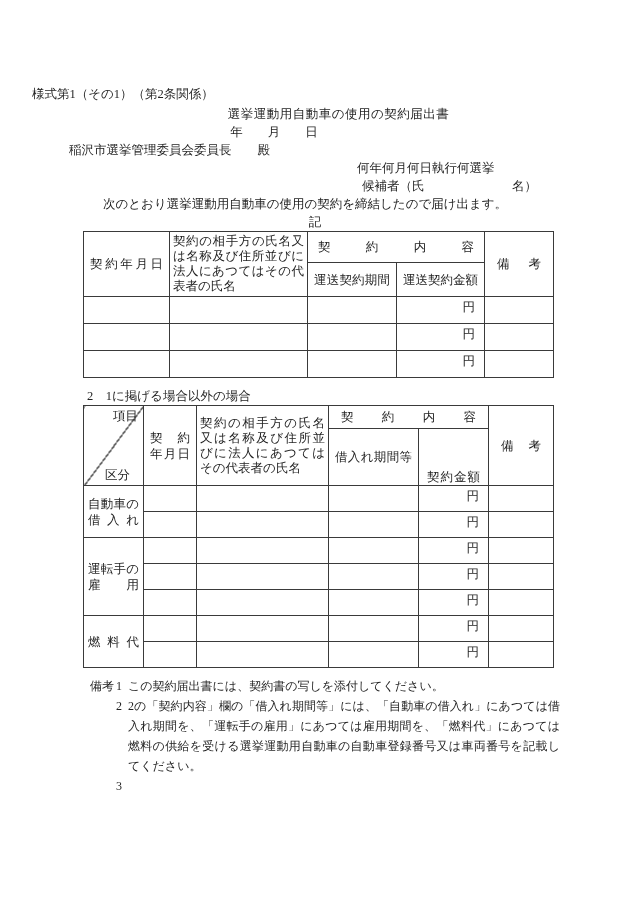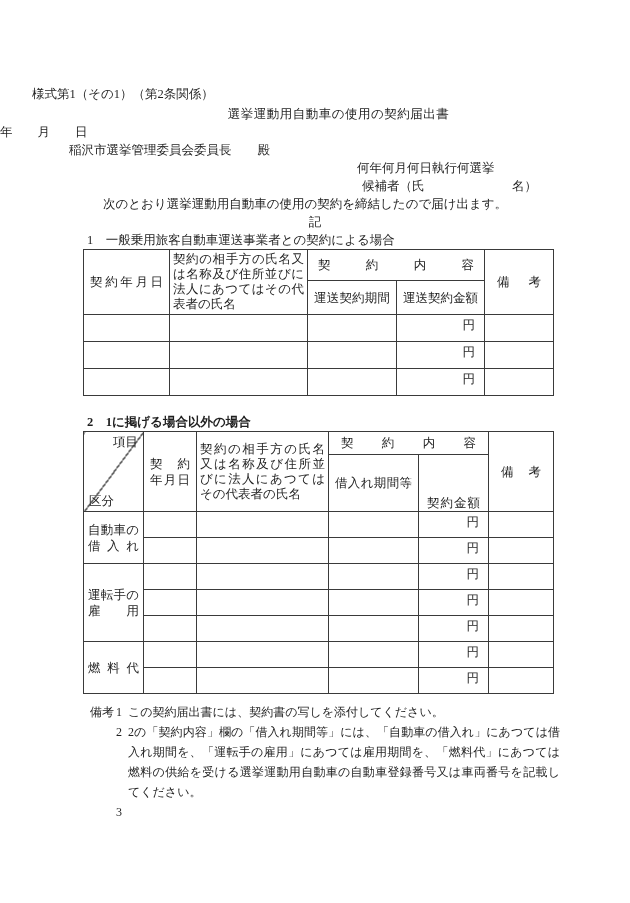--- a/index.html
+++ b/index.html
@@ -6,47 +6,47 @@
   body{
     width:630px;height:903px;background:#ffffff;
     font-family:"Liberation Serif","DejaVu Serif",serif;
     color:#1f1f1f;font-size:12.5px;
     -webkit-font-smoothing:antialiased;
   }
   #doc{position:relative;width:630px;height:903px;padding-top:85px;box-sizing:border-box;overflow:hidden;}
   .line{line-height:18px;white-space:pre;}
   .l-form{padding-left:32px;}
   .l-title{text-align:center;margin-top:2px;letter-spacing:0.5px;margin-left:47px;}
-  .l-date{text-align:left;padding-right:82px;}
+  .l-date{text-align:center;padding-right:82px;}
   .l-addr{padding-left:69px;}
   .hon-gap{display:inline-block;width:26px;}
   .l-elec{padding-left:357px;}
   .l-cand{padding-left:362px;}
   .l-decl{padding-left:103px;}
   .l-ki{text-align:center;}
   .sec-label{padding-left:87px;line-height:18px;white-space:pre;}
-  #t2-label{margin-top:17px;font-weight:bold;}
+  #t2-label{margin-top:9px;}
 
   table{border-collapse:collapse;table-layout:fixed;margin-left:83px;font-size:12.5px;}
   td{border:1px solid #3a3a3a;padding:0;vertical-align:middle;overflow:hidden;}
   #t1{margin-top:0;}
   .jspread{text-align:justify;text-align-last:justify;text-justify:inter-character;line-height:16px;}
   .px4{padding:0 4px;}  .px6{padding:0 6px;}  .px8{padding:0 8px;margin-top:40px;}
   .px10{padding:0 10px;} .px12{padding:0 12px;}
   .cp-cell{vertical-align:middle;}
   .cp-text{text-align:justify;text-justify:inter-character;line-height:15px;padding:2px 3px;}
   .amount{vertical-align:top;text-align:right;padding:2px 9px 0 0;}
   .empty{vertical-align:top;}
 
   .diag{position:relative;
     background:linear-gradient(to bottom right,
       transparent calc(50% - 0.6px), #3a3a3a calc(50% - 0.6px),
       #3a3a3a calc(50% + 0.6px), transparent calc(50% + 0.6px));}
   .diag-top{position:absolute;top:3px;right:5px;line-height:14px;}
-  .diag-bottom{position:absolute;bottom:3px;left:5px;line-height:14px;}
+  .diag-bottom{position:absolute;bottom:3px;left:21px;line-height:14px;}
 
   .remarks{margin-left:90px;margin-top:8px;font-size:12px;}
   .remark-item{display:flex;align-items:flex-start;line-height:20px;}
   .remark-label{width:26px;flex:0 0 26px;}
   .remark-num{width:12px;flex:0 0 12px;}
   .remark-text{width:432px;flex:0 0 432px;text-align:justify;text-justify:inter-character;}
 </style>
 </head>
 <body>
 
@@ -54,21 +54,20 @@
 
   <div class="line l-form">様式第1（その1）（第2条関係）</div>
   <div class="line l-title">選挙運動用自動車の使用の契約届出書</div>
   <div class="line l-date">年　　月　　日</div>
   <div class="line l-addr"><span>稲沢市選挙管理委員会委員長</span><span class="hon-gap"></span><span>殿</span></div>
   <div class="line l-elec">何年何月何日執行何選挙</div>
   <div class="line l-cand">候補者（氏　　　　　　　名）</div>
   <div class="line l-decl">次のとおり選挙運動用自動車の使用の契約を締結したので届け出ます。</div>
   <div class="line l-ki">記</div>
 
-  <div class="sec-label" id="t1-label">1　一般乗用旅客自動車運送事業者との契約による場合</div>
 
   <table id="t1">
     <colgroup>
       <col style="width:86px">
         <col style="width:138px">
         <col style="width:89px">
         <col style="width:88px">
         <col style="width:69px">
     </colgroup>
     <tbody>

